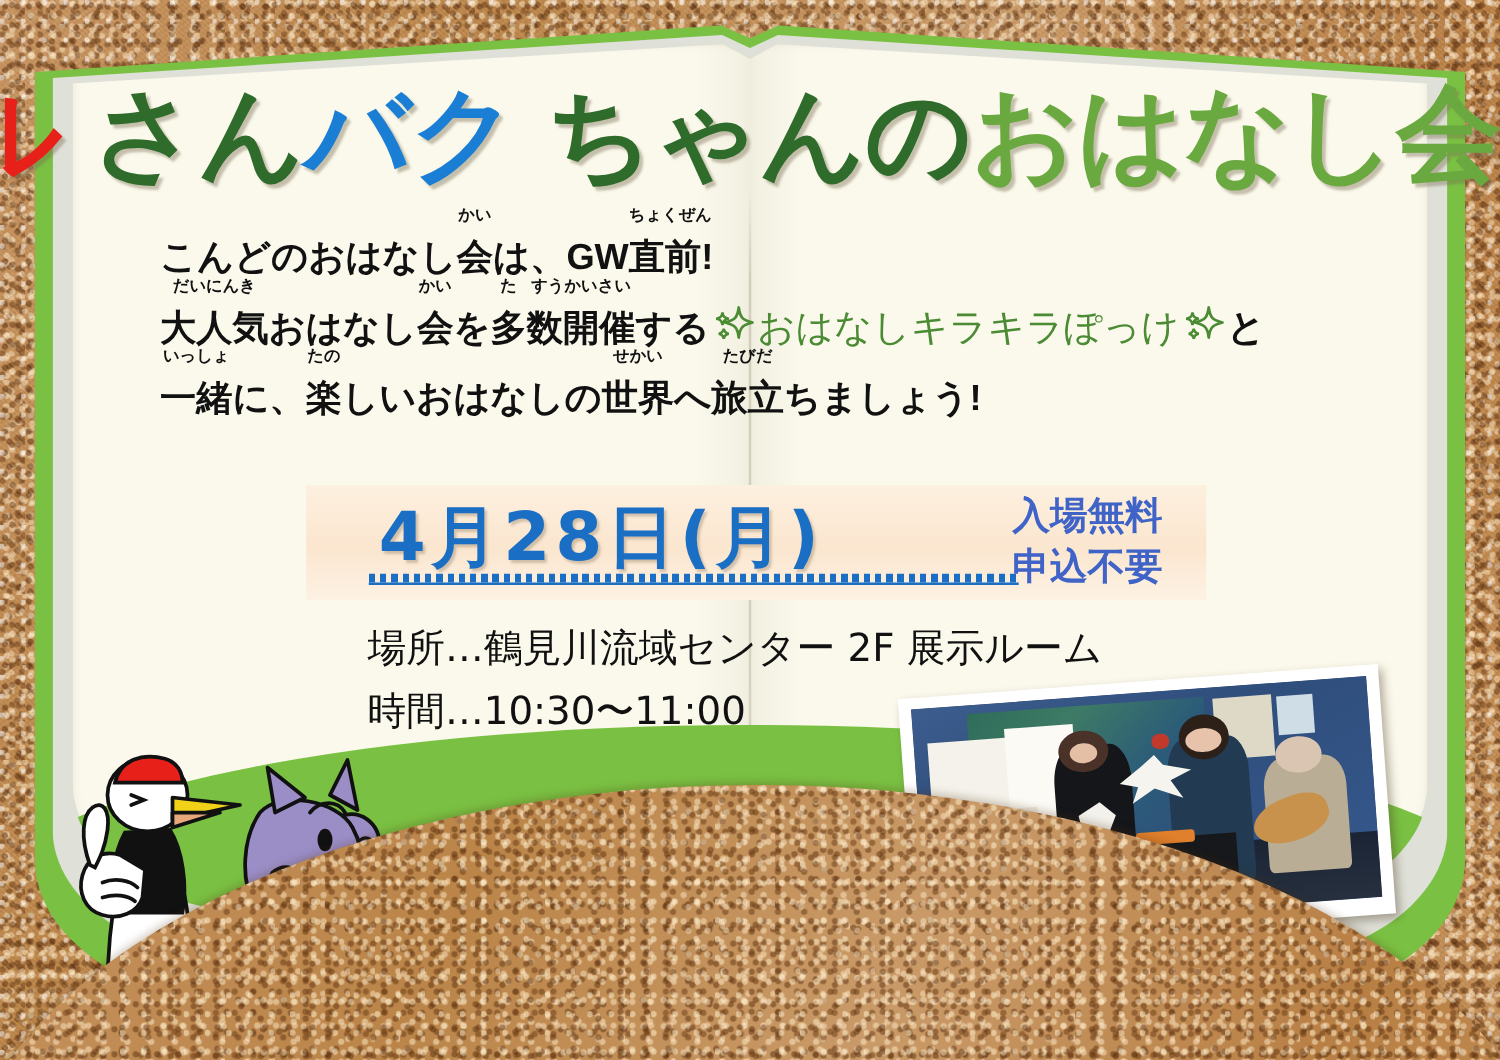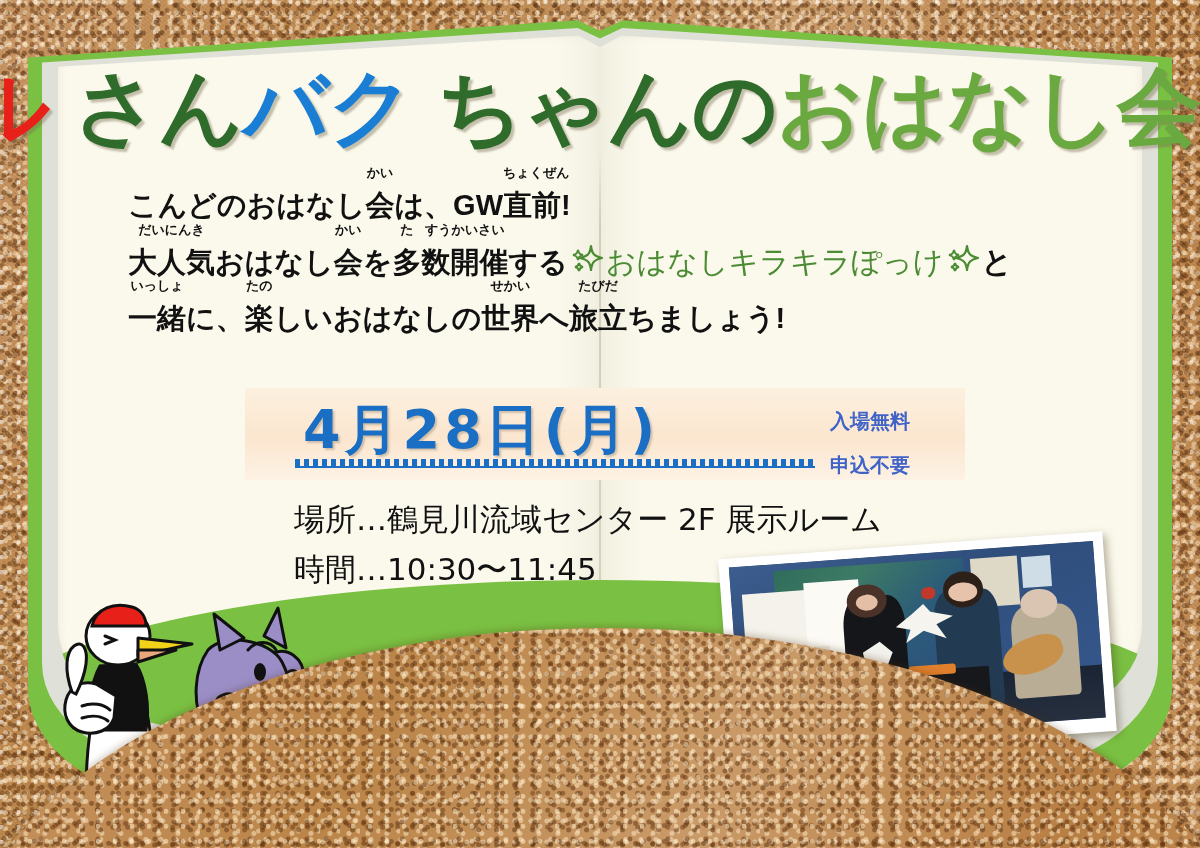--- a/index.html
+++ b/index.html
@@ -169,21 +169,21 @@
   .date-underline{
     position:absolute;left:50px;bottom:12px;width:520px;height:7px;
     background-image:repeating-linear-gradient(90deg,#1a6fc4 0 5px,transparent 5px 9px);
     border-bottom:2px solid #1a6fc4;
   }
   .free-note{
     position:absolute;left:780px;top:392px;width:180px;
     text-align:center;color:#3f63c7;font-weight:bold;
     font-family:"DejaVu Sans","Liberation Sans",sans-serif;
   }
-  .free-note div{font-size:20px;line-height:1.38;margin-top:16px;}
+  .free-note div{font-size:30px;line-height:1.38;}
 
   
   .details{position:absolute;left:294px;top:494px;}
   .details div{
     font-size:31px;color:#111;line-height:1.62;
     font-family:"DejaVu Sans","Liberation Sans",sans-serif;
   }
 
   
   .photo{
@@ -277,21 +277,21 @@
     <div class="date-underline"></div>
   </div>
 
   <div class="free-note">
     <div>入場無料</div>
     <div>申込不要</div>
   </div>
 
   <div class="details">
     <div>場所…鶴見川流域センター 2F 展示ルーム</div>
-    <div>時間…10:30〜11:45</div>
+    <div>時間…10:30〜11:00</div>
   </div>
 
   <div class="photo">
     <div class="photo-inner">
       <div class="ph-wall"></div>
       <div class="ph-map"></div>
       <div class="ph-paper"></div>
       <div class="ph-paper3"></div>
       <div class="ph-paper2"></div>
       <div class="ph-slip"></div>

